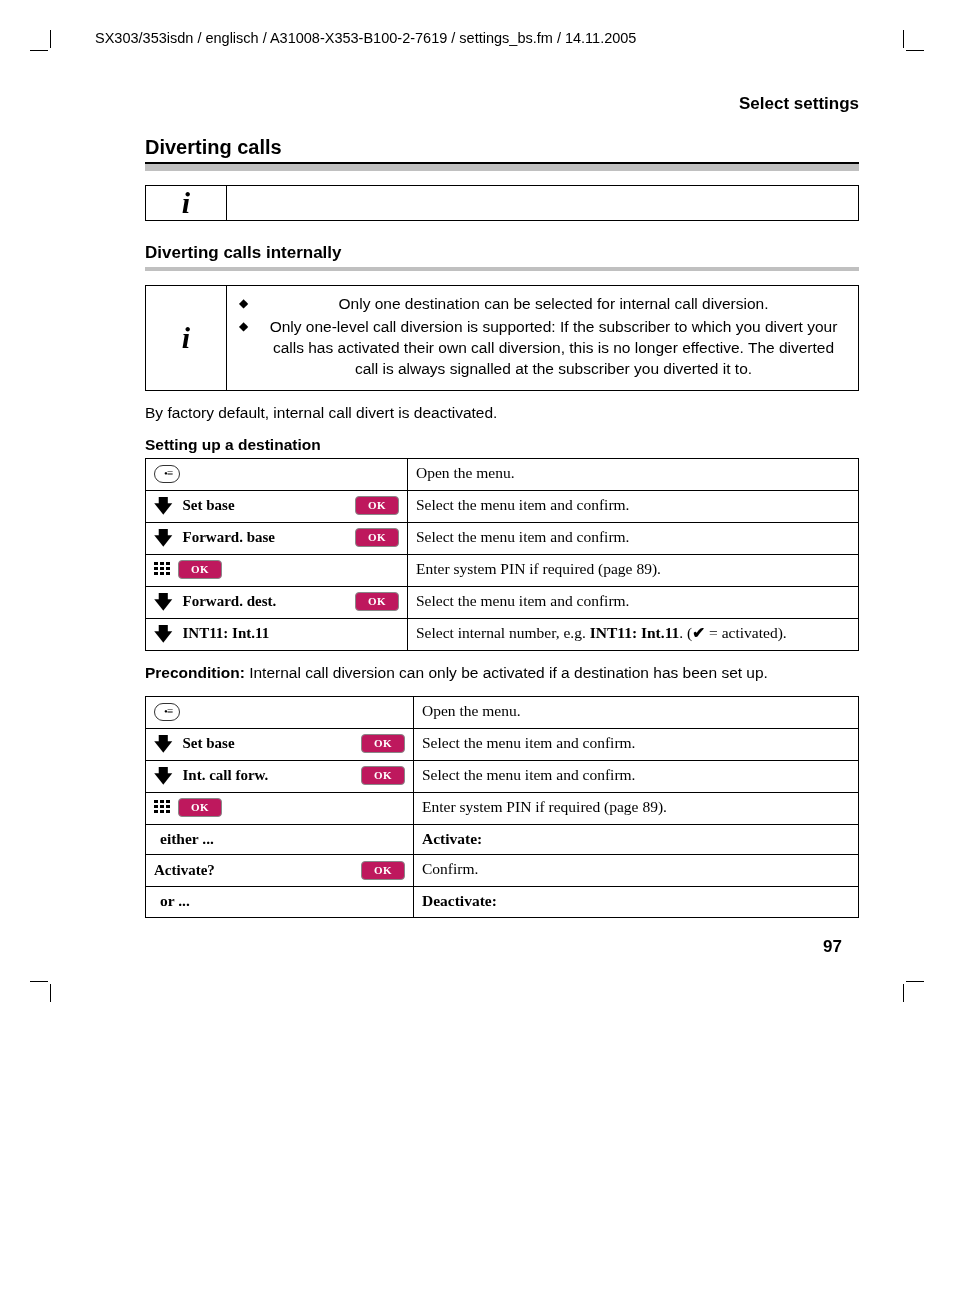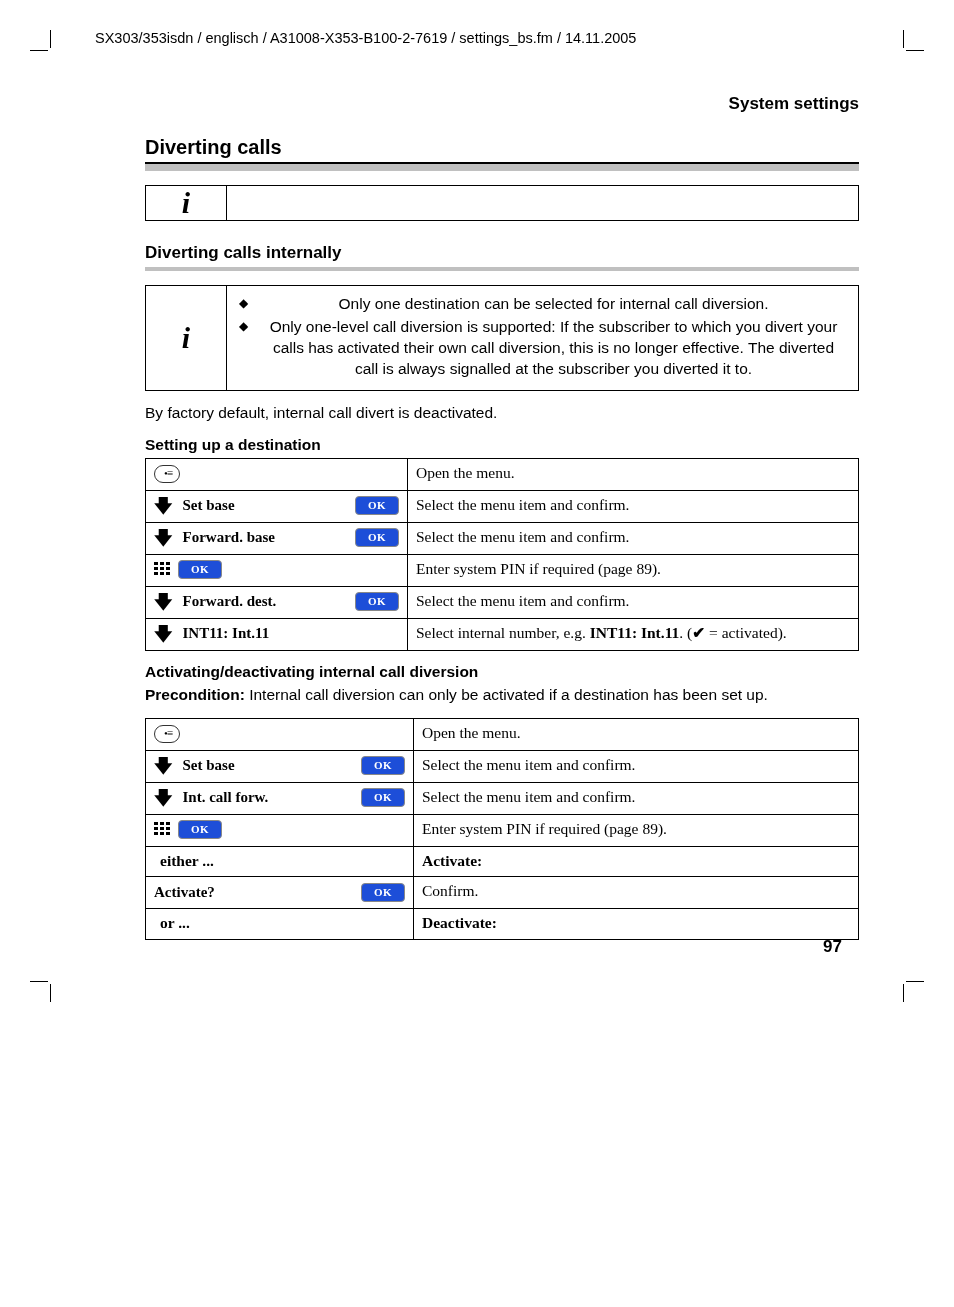--- a/index.html
+++ b/index.html
@@ -140,21 +140,21 @@
     font-size: 15px;
   }
   .ok-pill {
     display: inline-flex;
     align-items: center;
     justify-content: center;
     min-width: 34px;
     height: 17px;
     border: 1.5px solid #888;
     border-radius: 4px;
-    background: #1d4ed8;
+    background: #be185d;
     color: #fff;
     font-size: 11px;
     font-weight: bold;
     padding: 0 4px;
     letter-spacing: 0.5px;
   }
   .menu-icon {
     display: inline-flex;
     align-items: center;
     justify-content: center;
@@ -207,21 +207,21 @@
   <div class="crop-mark cm-tl-h"></div>
     <div class="crop-mark cm-tl-v"></div>
   <div class="crop-mark cm-tr-h"></div>
     <div class="crop-mark cm-tr-v"></div>
   <div class="crop-mark cm-bl-h"></div>
     <div class="crop-mark cm-bl-v"></div>
   <div class="crop-mark cm-br-h"></div>
     <div class="crop-mark cm-br-v"></div>
 
   <div class="header-path">SX303/353isdn / englisch / A31008-X353-B100-2-7619 / settings_bs.fm / 14.11.2005</div>
-  <div class="running-head">System settings</div>
+  <div class="running-head">Select settings</div>
 
   <div class="content">
     <h1 class="section">Diverting calls</h1>
     <div class="thick-rule"></div>
 
     <div class="info-box">
       <div class="i-cell">i</div>
     </div>
 
     <h2 class="sub">Diverting calls internally</h2>
@@ -304,21 +304,20 @@
               <div class="step-row">
           <span class="down-arrow">🡇</span>
           <span class="label">INT11: Int.11</span>
         </div>
             </td>
         <td><span>Select internal number, e.g. </span><b>INT11: Int.11</b><span>. (</span><span class="check">✔</span><span> = activated).</span></td>
       </tr>
     </tbody>
       </table>
 
-    <p class="bold-line">Activating/deactivating internal call diversion</p>
     <p class="body" style="margin-top:2px"><b>Precondition:</b><span> Internal call diversion can only be activated if a destination has been set up.</span></p>
 
     <table class="steps">
       <tbody>
           <tr>
         <td class="left">
               <div class="step-row">
                 <span class="menu-icon"></span>
               </div>
             </td>

